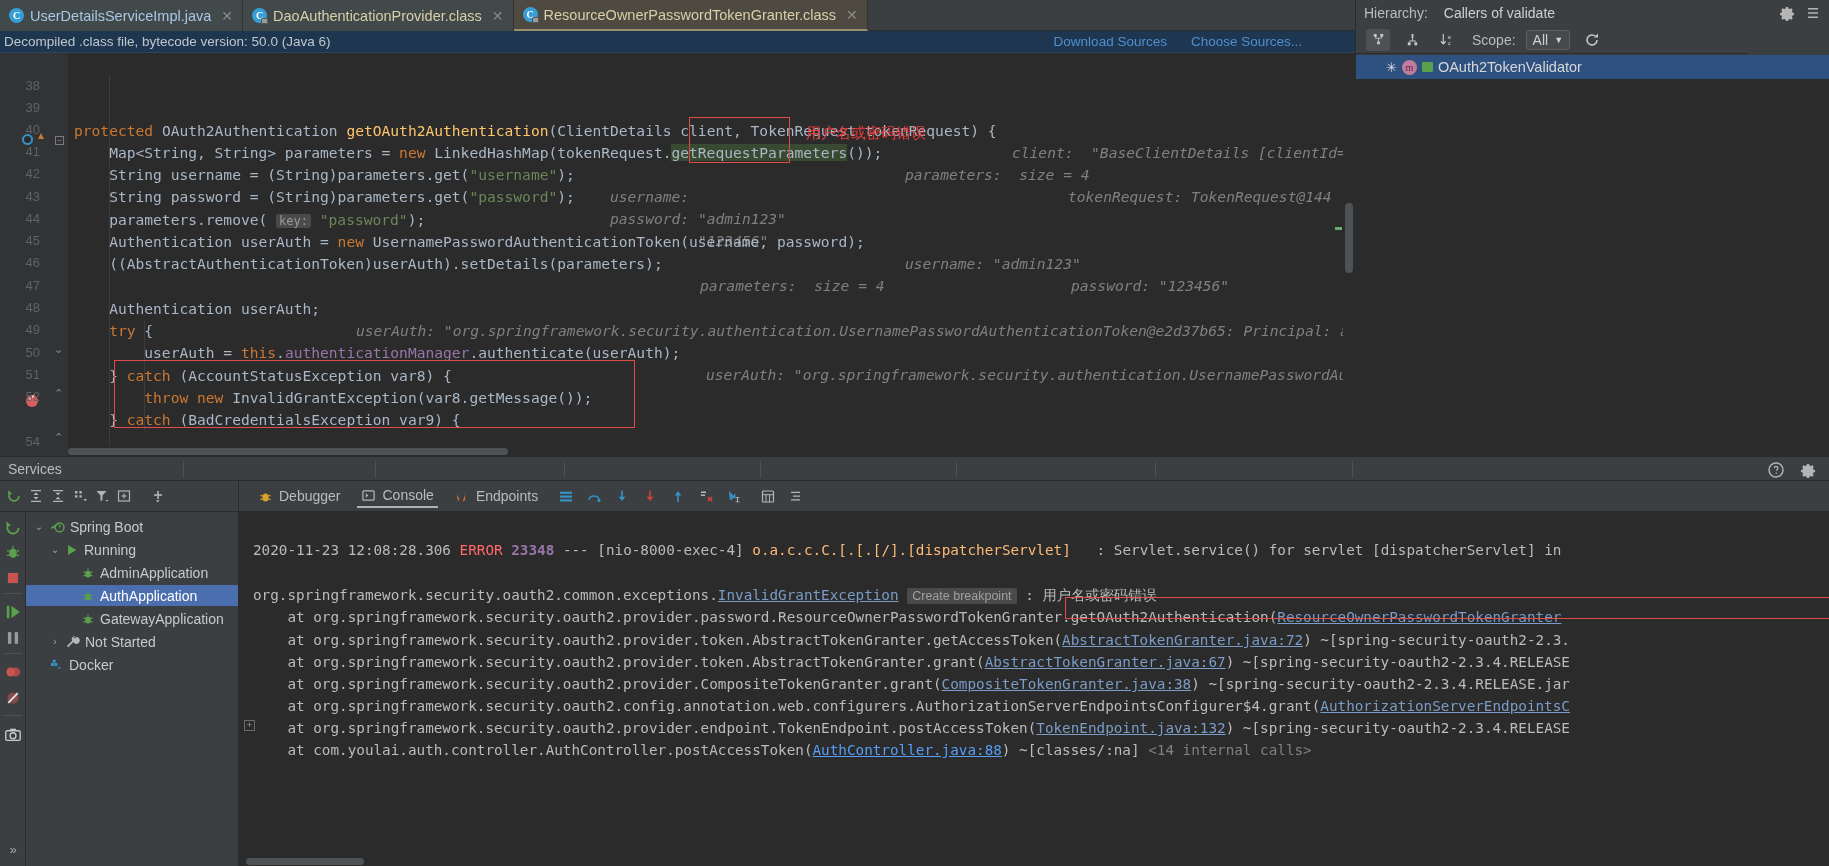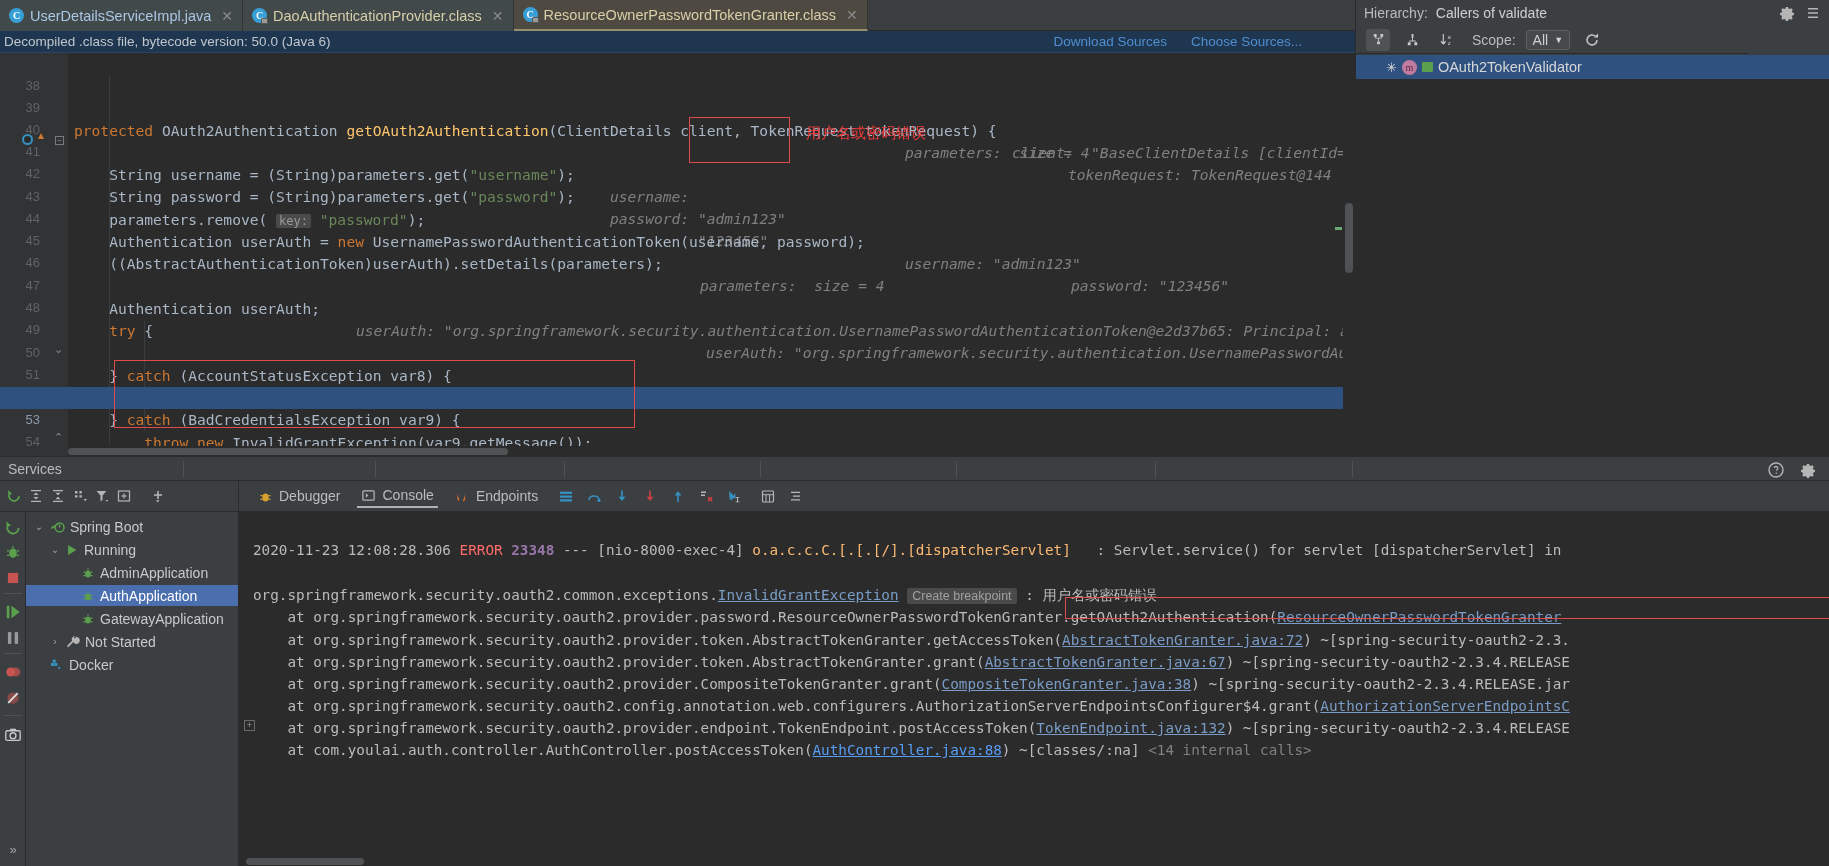--- a/index.html
+++ b/index.html
@@ -327,20 +327,21 @@
       </div>
 
       <div class="line" style="top:22px;">
         <span class="ln">39</span>
         <span class="code"><span class="kw">protected</span> <span style="color:#a9b7c6">OAuth2Authentication</span> <span class="meth">getOAuth2Authentication</span>(ClientDetails client, TokenRequest tokenRequest) {</span>
         <span class="hint" style="position:absolute; left:1012px;">client:  "BaseClientDetails [clientId=yo</span>
       </div>
 
       <div class="line" style="top:44px;">
         <span class="ln">40</span>
+        <span class="code">    Map&lt;String, String&gt; parameters = <span class="kw">new</span> LinkedHashMap(tokenRequest.<span class="greenhl">getRequestParameters</span>());</span>
         <span class="hint" style="position:absolute; left:905px;">parameters:  size = 4</span>
         <span class="hint" style="position:absolute; left:1068px;">tokenRequest: TokenRequest@144</span>
       </div>
 
       <div class="line" style="top:66px;">
         <span class="ln">41</span>
         <span class="code">    String username = (String)parameters.get(<span class="str">"username"</span>);</span>
         <span class="hint" style="position:absolute; left:610px;">username:</span>
         <span class="hint" style="position:absolute; left:698px;">"admin123"</span>
       </div>
@@ -380,42 +381,39 @@
         <span class="hint" style="position:absolute; left:356px;">userAuth: "org.springframework.security.authentication.UsernamePasswordAuthenticationToken@e2d37b65: Principal: admi</span>
       </div>
 
       <div class="line" style="top:222px;">
         <span class="ln">48</span>
         <span class="code">    <span class="kw">try</span> {</span>
       </div>
 
       <div class="line" style="top:244px;">
         <span class="ln">49</span>
+        <span class="code">        userAuth = <span class="kw">this</span>.<span class="fld">authenticationManager</span>.authenticate(userAuth);</span>
         <span class="hint" style="position:absolute; left:706px;">userAuth: "org.springframework.security.authentication.UsernamePasswordAuth</span>
       </div>
 
       <div class="line" style="top:267px;">
         <span class="ln">50</span>
         <span class="code">    } <span class="kw">catch</span> (AccountStatusException var8) {</span>
       </div>
 
       <div class="line" style="top:289px;">
         <span class="ln">51</span>
         <span class="code">        <span class="kw">throw new</span> InvalidGrantException(var8.getMessage());</span>
       </div>
 
       <div class="line" style="top:311px;">
         <span class="ln">52</span>
         <span class="code">    } <span class="kw">catch</span> (BadCredentialsException var9) {</span>
       </div>
 
-      <div class="line sel" style="top:334px;">
-        <span class="ln">53</span>
-        <span class="code">        <span class="kw">throw new</span> InvalidGrantException(var9.getMessage());</span>
-      </div>
 
       <div class="line" style="top:356px;">
         <span class="ln">54</span>
         <span class="code">    }</span>
       </div>
 
       <div class="line" style="top:378px;">
         <span class="ln">55</span>
       </div>
     </div>
@@ -429,21 +427,21 @@
     </div>
     <div class="ed-mark-green"></div>
     <div class="ed-hscroll">
       <div class="ed-hthumb"></div>
     </div>
   </div>
 
   <div class="hierarchy">
     <div class="h-header">
       <span class="htitle">Hierarchy:</span>
-      <span style="margin-left:8px; color:#cfcfcf; font-size:14px;">Callers of validate</span>
+      <span style="margin-left:16px; color:#cfcfcf; font-size:14px;">Callers of validate</span>
       <span class="h-gear">
         <svg width="18" height="18" viewBox="0 0 18 18">
             <path fill="#b5b5b5" d="M9 6a3 3 0 100 6 3 3 0 000-6zm7 3l-1.6-.5a5.6 5.6 0 00-.5-1.3l.8-1.5-1.4-1.4-1.5.8a5.6 5.6 0 00-1.3-.5L10 3H8l-.5 1.6a5.6 5.6 0 00-1.3.5l-1.5-.8-1.4 1.4.8 1.5a5.6 5.6 0 00-.5 1.3L2 9v2l1.6.5c.1.5.3.9.5 1.3l-.8 1.5 1.4 1.4 1.5-.8c.4.2.8.4 1.3.5L8 17h2l.5-1.6c.5-.1.9-.3 1.3-.5l1.5.8 1.4-1.4-.8-1.5c.2-.4.4-.8.5-1.3L16 11V9z"></path>
           </svg>
       </span>
       <span class="h-gear2">
         <svg width="18" height="18" viewBox="0 0 18 18">
             <path fill="#b5b5b5" d="M4 4h10v1.6H4zM4 8.2h10v1.6H4zM4 12.4h10V14H4z"></path>
           </svg>
       </span>

